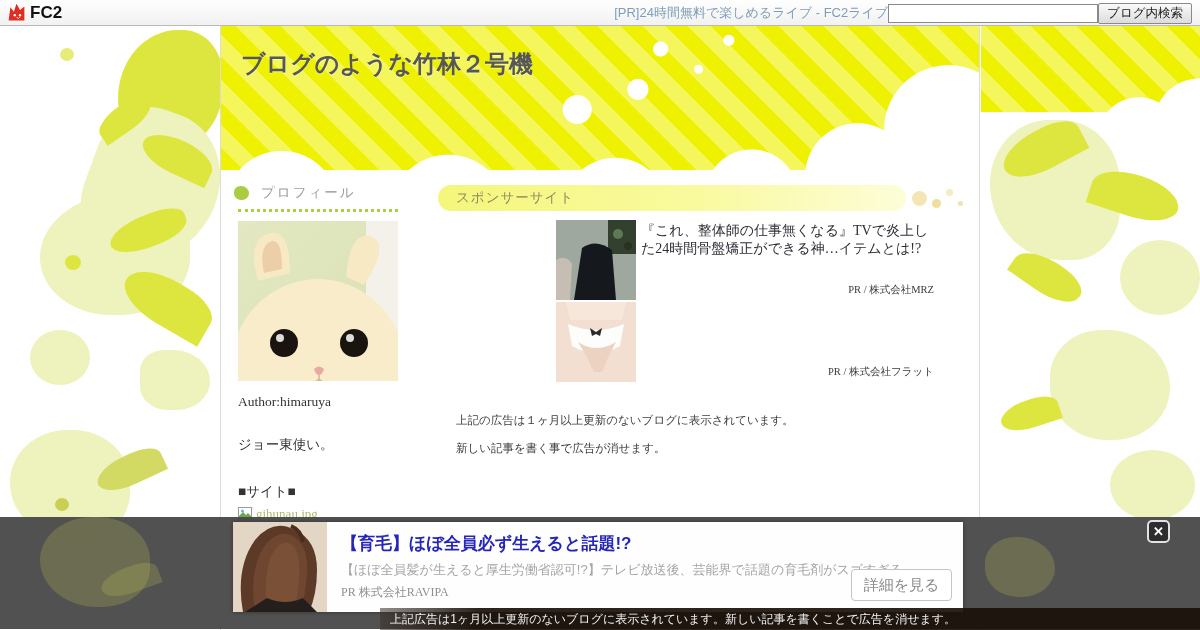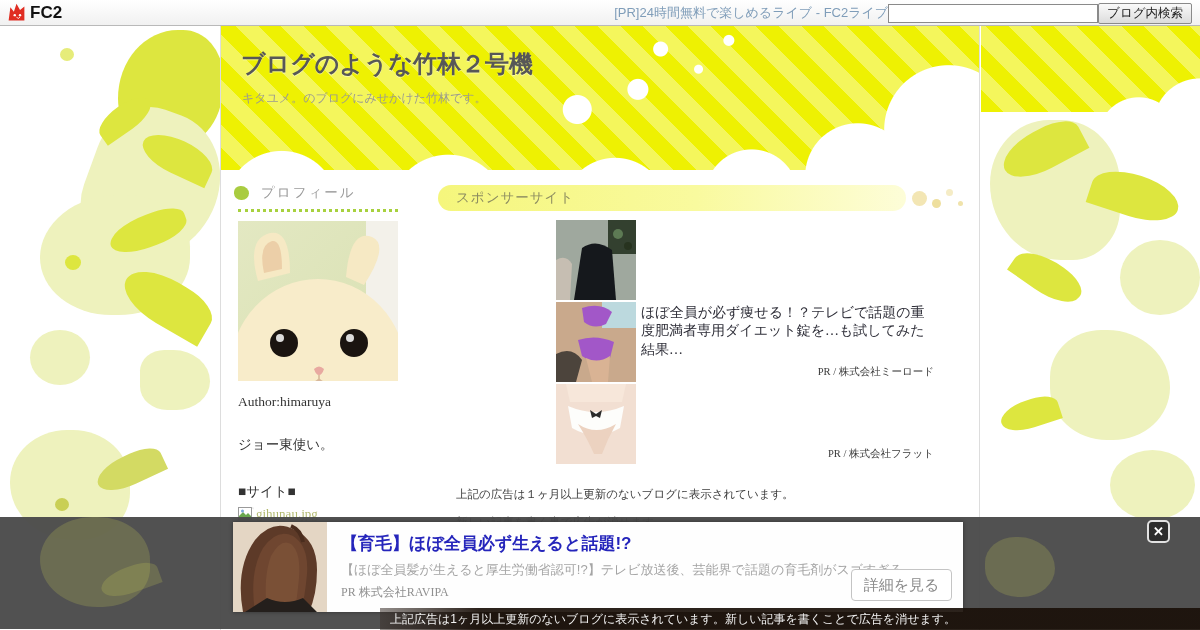--- a/index.html
+++ b/index.html
@@ -65,21 +65,21 @@
   .section-bar .label { position:absolute; left:18px; top:0; line-height:26px; font-size:13.5px; color:#8c8c60; letter-spacing:1px; }
   .bar-dots { position:absolute; left:472px; top:2px; width:70px; height:24px; }
   .bar-dots i { position:absolute; border-radius:50%; display:block; }
   .ads { margin-top:9px; margin-left:118px; width:380px; }
   .ad-row { display:flex; gap:5px; margin-bottom:1px; min-height:81px; cursor:pointer; }
   .ad-thumb { width:80px; height:80px; flex:0 0 80px; }
   .ad-text { position:relative; flex:1; padding-top:2px; }
   .ad-title { font-family:"Liberation Serif", serif; font-size:14px; line-height:1.32; color:#2e2e38; }
   .ad-pr { position:absolute; right:2px; bottom:4px; font-family:"Liberation Serif", serif; font-size:10.5px; color:#3a3a3a; }
   .notice { margin-left:18px; font-family:"Liberation Serif", serif; font-size:11.5px; color:#3c3c3c; }
-  .notice.first { margin-top:22px; }
+  .notice.first { margin-top:30px; }
   .notice.second { margin-top:13px; }
 
   
   #overlay { position:absolute; left:0; top:517px; width:1200px; height:112px;
     background:rgba(74,74,74,0.96); z-index:40; }
   #overlay .dimblob { position:absolute; border-radius:50%; opacity:.22; }
   #adcard { position:absolute; left:233px; top:5px; width:730px; height:90px; background:#fefefe;
     box-shadow:0 0 4px rgba(0,0,0,.4); }
   .adcard-img { position:absolute; left:0; top:0; width:94px; height:90px; }
   .adcard-title { position:absolute; left:108px; top:10px; font-size:17px; font-weight:bold; color:#2525bb; }
@@ -145,21 +145,20 @@
       <a class="pr-link" href="#">[PR]24時間無料で楽しめるライブ - FC2ライブ</a>
       <input class="search-input" type="text" style="">
       <button class="search-btn">ブログ内検索</button>
     </div>
   </div>
 
   <div id="col">
 
     <div id="header">
       <div class="title">ブログのような竹林２号機</div>
-      <div class="subtitle">キタユメ。のブログにみせかけた竹林です。</div>
     </div>
 
     <div id="sidebar">
       <div class="side-heading">
         <span class="flower"></span>
         <span class="txt">プロフィール</span>
       </div>
       <svg class="profile-img" viewBox="0 0 160 160">
         <defs>
           <linearGradient id="pbg" x1="0" y1="0" x2="1" y2="1">
@@ -209,33 +208,23 @@
       <div class="ads">
         <div class="ad-row">
           <svg class="ad-thumb" viewBox="0 0 80 80">
             <rect width="80" height="80" fill="#9fa89e"></rect>
             <rect x="52" y="0" width="28" height="34" fill="#33402f"></rect>
             <path d="M18 80 L26 28 Q40 18 56 30 L60 80 Z" fill="#15181c"></path>
             <path d="M0 40 Q10 34 16 44 L14 80 L0 80 Z" fill="#c6beb2"></path>
             <circle cx="62" cy="14" r="5" fill="#5d7a54"></circle>
             <circle cx="72" cy="26" r="4" fill="#27331f"></circle>
           </svg>
-        </div>
-        <div class="ad-row">
-          <svg class="ad-thumb" viewBox="0 0 80 80">
-            <rect width="80" height="80" fill="#c9a98c"></rect>
-            <rect x="46" y="0" width="34" height="26" fill="#bcd9de"></rect>
-            <path d="M0 52 Q16 44 26 58 L20 80 L0 80 Z" fill="#4c443c"></path>
-            <path d="M26 6 Q44 0 56 10 L50 22 Q38 28 28 20 Z" fill="#a257c8"></path>
-            <path d="M22 38 Q40 32 58 40 L54 56 Q40 64 26 54 Z" fill="#a257c8"></path>
-            <path d="M30 56 L36 80 L52 80 L54 54 Q42 62 30 56" fill="#d9b394"></path>
-          </svg>
           <div class="ad-text">
-            <div class="ad-title">ほぼ全員が必ず痩せる！？テレビで話題の重度肥満者専用ダイエット錠を…も試してみた結果…</div>
-            <div class="ad-pr">PR / 株式会社ミーロード</div>
+            <div class="ad-title">『これ、整体師の仕事無くなる』TVで炎上した24時間骨盤矯正ができる神…イテムとは!?</div>
+            <div class="ad-pr">PR / 株式会社MRZ</div>
           </div>
         </div>
         <div class="ad-row">
           <svg class="ad-thumb" viewBox="0 0 80 80">
             <rect width="80" height="80" fill="#f2dfd2"></rect>
             <path d="M10 0 H70 L66 18 H14 Z" fill="#f7e7da"></path>
             <path d="M12 22 Q40 34 68 22 L64 44 Q40 58 16 44 Z" fill="#fdfdfb"></path>
             <path d="M34 26 l6 4 l6 -4 l-2 8 l-4 -2 l-4 2 Z" fill="#2b2b2b"></path>
             <path d="M22 40 Q32 56 38 70 L46 70 Q52 54 60 40 Q40 52 22 40" fill="#ecd2c0"></path>
           </svg>

